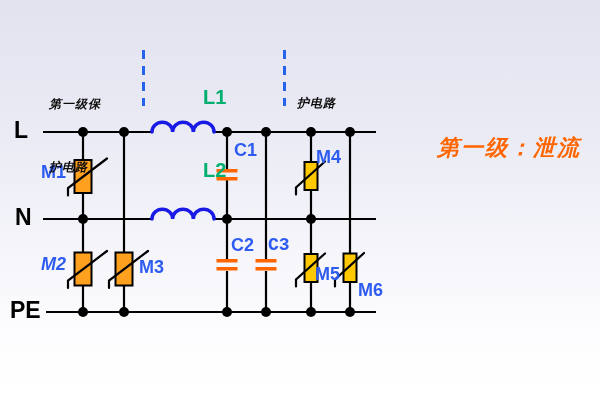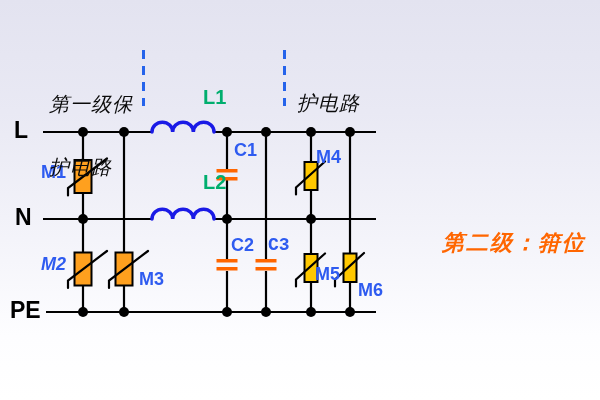--- a/index.html
+++ b/index.html
@@ -6,21 +6,21 @@
   body{font-family:"Liberation Sans", sans-serif;}
   .slide{
     position:relative;width:600px;height:400px;overflow:hidden;
     background:linear-gradient(180deg,#E3E3F0 0%,#E9E9F4 28%,#F4F4FA 60%,#FDFDFF 84%,#FFFFFF 100%);
   }
   .slide svg{position:absolute;left:0;top:0;}
   .lbl{position:absolute;white-space:pre;line-height:1;}
   .bus{font-size:23px;font-weight:bold;color:#000;}
   .blue{font-size:18px;font-weight:bold;color:#2E5BF0;}
   .green{font-size:20px;font-weight:bold;color:#00AE6E;margin-left:36px;}
-  .note{font-size:20px;font-weight:normal;font-style:italic;color:#0a0a0a;line-height:21px;letter-spacing:1px;}
+  .note{font-size:12px;font-weight:bold;font-style:italic;color:#0a0a0a;line-height:21px;letter-spacing:1px;}
   .legend{font-size:22px;font-weight:bold;font-style:italic;color:#FF6600;letter-spacing:2px;}
   .wire{stroke:#000;stroke-width:2.2;fill:none;}
   .comp-border{stroke:#000;stroke-width:2;}
   .diag{stroke:#000;stroke-width:2.2;fill:none;stroke-linecap:round;}
   .plate{stroke-width:3.5;fill:none;}
   .coil{stroke-width:3.5;fill:none;stroke-linecap:round;}
   .dash{stroke-width:3;fill:none;stroke-dasharray:9 7;}
 </style>
 </head>
 <body>
@@ -100,33 +100,33 @@
       <circle cx="350" cy="312" r="5"></circle>
     </g>
   </svg>
 
   <div class="lbl bus" style="left:14px;top:119px;">L</div>
   <div class="lbl bus" style="left:15px;top:206px;">N</div>
   <div class="lbl bus" style="left:10px;top:299px;">PE</div>
 
   <div class="lbl blue" style="left:41px;top:163px;text-align:center;">M1</div>
   <div class="lbl blue" style="left:41px;top:255px;font-style:italic;">M2</div>
-  <div class="lbl blue" style="left:139px;top:270px;">M3</div>
+  <div class="lbl blue" style="left:139px;top:258px;">M3</div>
   <div class="lbl blue" style="left:316px;top:148px;">M4</div>
   <div class="lbl blue" style="left:315px;top:226px;margin-top:39px;">M5</div>
   <div class="lbl blue" style="left:358px;top:281px;">M6</div>
   <div class="lbl blue" style="left:234px;top:141px;text-align:center;">C1</div>
   <div class="lbl blue" style="left:231px;top:236px;">C2</div>
   <div class="lbl blue" style="left:268px;top:236px;font-family:Liberation Mono, monospace;">C3</div>
   <div class="lbl green" style="left:167px;top:87px;">L1</div>
-  <div class="lbl green" style="left:167px;top:172px;text-align:right;">L2</div>
+  <div class="lbl green" style="left:167px;top:160px;text-align:right;">L2</div>
 
   <div class="lbl note" style="left:49px;top:52px;">
     <div>第一级保</div>
     <div>护电路</div>
   </div>
   <div class="lbl note" style="left:297px;top:51px;">
     <div>护电路</div>
   </div>
 
-  <div class="lbl legend" style="left:442px;top:232px;">第二级：箝位</div>
+  <div class="lbl legend" style="left:437px;top:137px;">第一级：泄流</div>
 
 </div>
 
 </body></html>

